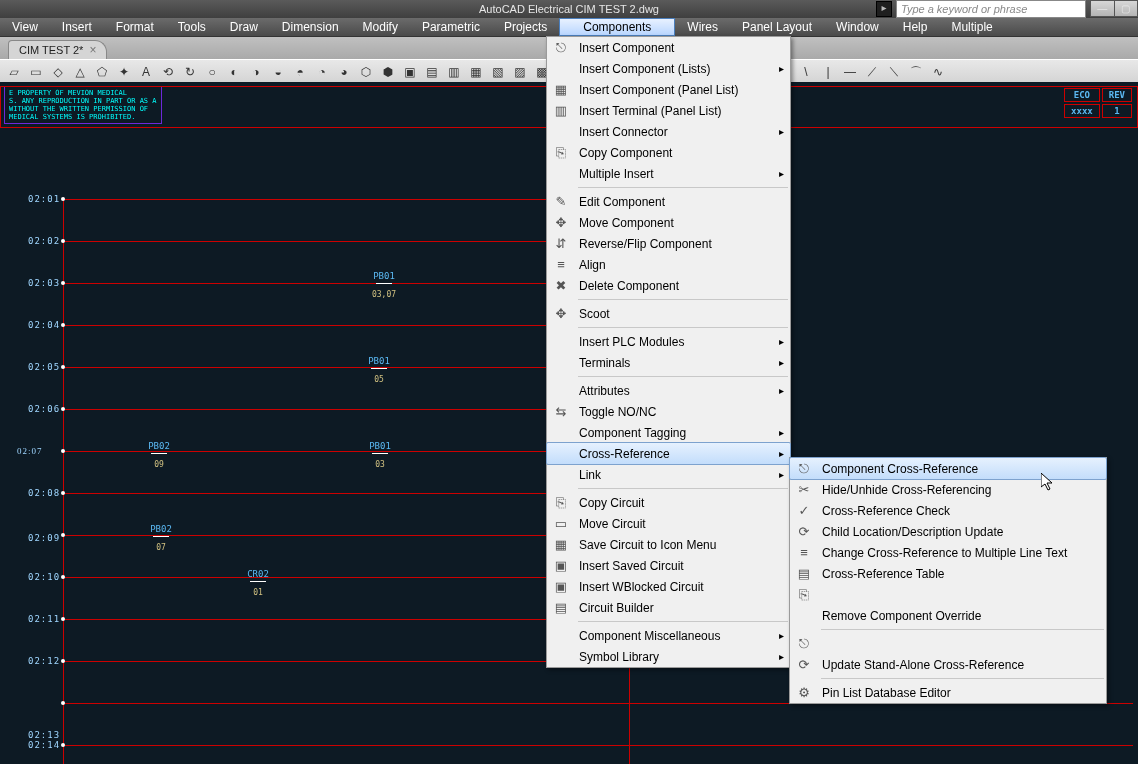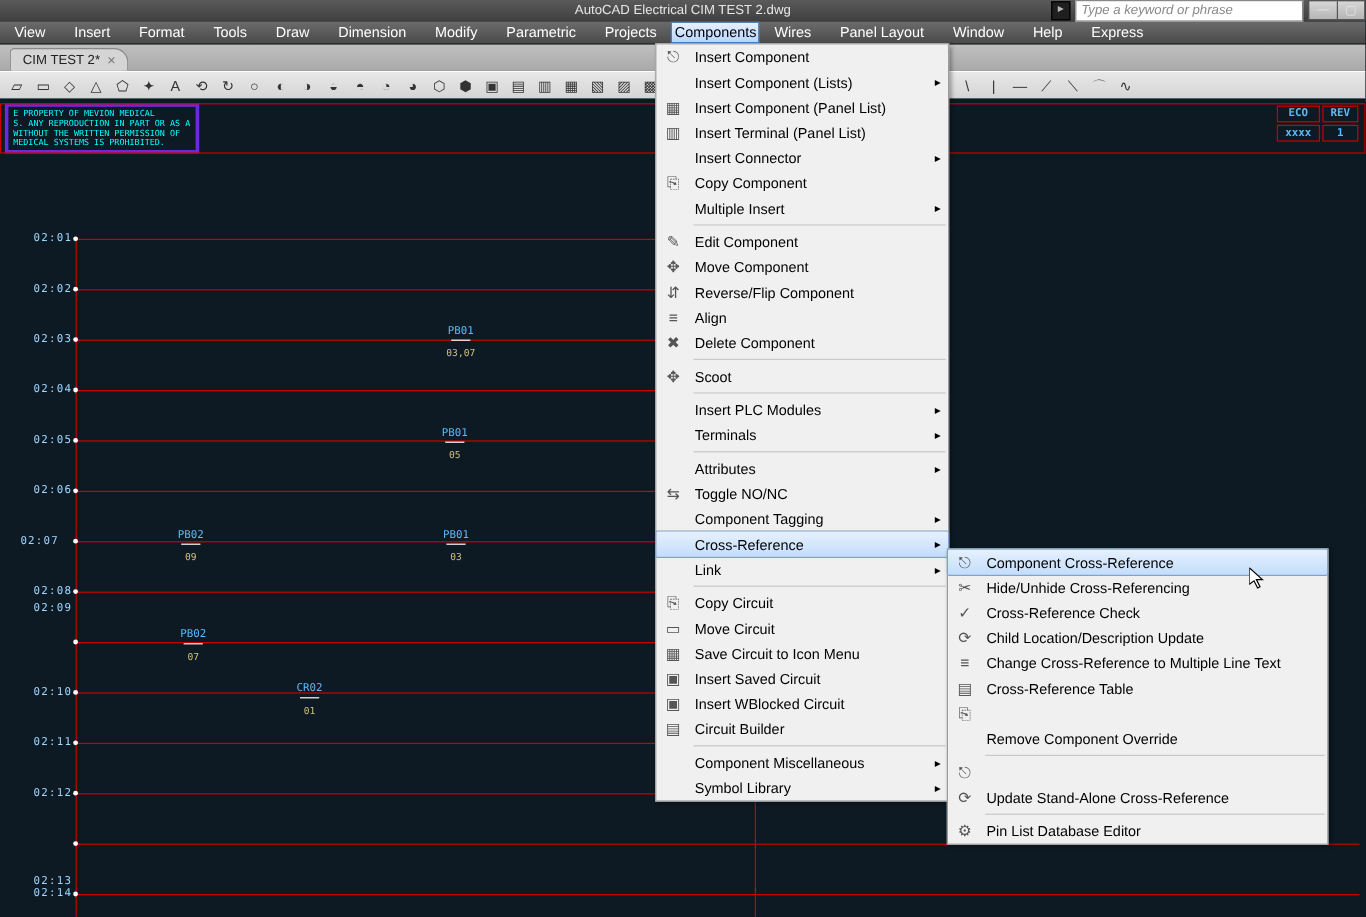--- a/index.html
+++ b/index.html
@@ -5,37 +5,37 @@
 html,body{margin:0;padding:0;width:1138px;height:764px;background:#0d1a24;font-family:"Segoe UI",Tahoma,sans-serif;font-size:12px;color:#000;overflow:hidden;}
 .title-bar{height:18px;background:linear-gradient(#5a5a5a,#3f3f3f);color:#e6e6e6;font-size:11px;display:flex;align-items:center;}
 .title-bar .title-text{margin:0 auto;}
 .title-bar .arrow-box{background:#1f1f1f;color:#bbb;width:14px;height:14px;border:1px solid #000;text-align:center;line-height:12px;position:absolute;right:246px;top:1px;font-size:10px;}
 .search-box{position:absolute;right:52px;top:0;width:180px;height:16px;background:#fff;border:1px solid #888;font-size:11px;font-style:italic;color:#888;padding:0 4px;line-height:16px;}
 .win-ctrl{position:absolute;right:0;top:0;background:linear-gradient(#d7d7d7,#b5b5b5);border:1px solid #555;width:46px;height:15px;display:flex;}
 .win-ctrl div{flex:1;border-left:1px solid #555;display:flex;align-items:center;justify-content:center;font-size:10px;}
 .win-ctrl div:first-child{border-left:none;}
 .menu-bar{height:18px;background:linear-gradient(#6b6b6b,#4a4a4a);color:#fff;font-size:12px;display:flex;align-items:center;padding-left:0;}
 .menu-bar .mi{padding:2px 12px;cursor:default;}
-.menu-bar .mi.sel{background:linear-gradient(#e8f1ff,#b9d6ff);color:#000;border:1px solid #4b7fbd;padding:1px 2px;}
+.menu-bar .mi.sel{background:linear-gradient(#e8f1ff,#b9d6ff);color:#000;border:1px solid #4b7fbd;padding:1px 23px;}
 .file-tabs{height:22px;background:linear-gradient(#c0c0c0,#a9a9a9);border-top:1px solid #333;display:flex;align-items:end;padding-left:8px;}
 .file-tab{background:#d5d5d5;border:1px solid #888;border-bottom:none;border-radius:4px 12px 0 0;padding:2px 10px;font-size:11px;color:#222;display:flex;align-items:center;gap:6px;white-space:nowrap;}
 .file-tab .x{color:#777;font-size:12px;}
 .toolbar{height:24px;background:linear-gradient(#e8e8e8,#d3d3d3);border-top:1px solid #fff;border-bottom:1px solid #666;display:flex;align-items:center;padding:0 4px;gap:2px;}
 .toolbar .tb{width:18px;height:18px;border:1px solid transparent;display:flex;align-items:center;justify-content:center;font-size:12px;color:#333;}
 
 .canvas{position:absolute;left:0;top:82px;right:0;bottom:0;background:#0d1a24;overflow:hidden;}
 .border-red{position:absolute;border:1px solid #c00;}
 .hr{position:absolute;height:1px;background:#c00;}
 .vr{position:absolute;width:1px;background:#c00;}
 .row-lbl{position:absolute;color:#9fd6ff;font-size:9px;font-family:monospace;letter-spacing:1px;}
 .dot{position:absolute;width:4px;height:4px;background:#fff;border-radius:50%;transform:translate(-50%,-50%);}
 .sym{position:absolute;color:#5bb9f3;font-size:9px;text-align:center;font-family:monospace;width:40px;transform:translateX(-50%);}
 .sym .sw{width:16px;height:4px;margin:2px auto;border-top:1px solid #fff;position:relative;}
 .sym .pn{color:#d0c080;font-size:8px;}
-.titleblock{position:absolute;left:4px;top:4px;border:3px solid #6d28d9;color:#0ff;font-size:7px;font-family:monospace;padding:2px 4px;line-height:8px;}
+.titleblock{position:absolute;left:4px;top:4px;border:1px solid #6d28d9;color:#0ff;font-size:7px;font-family:monospace;padding:2px 4px;line-height:8px;}
 .rev-table{position:absolute;right:4px;top:4px;color:#5bb9f3;font-size:9px;font-family:monospace;font-weight:bold;}
 .rev-table td{border:1px solid #c00;padding:1px 6px;text-align:center;}
 
 .dd{position:absolute;background:#f0f0f0;border:1px solid #9b9b9b;box-shadow:2px 2px 4px rgba(0,0,0,0.4);}
 .dd .row{height:21px;display:flex;align-items:center;padding-right:22px;position:relative;}
 .dd .row .ic{width:28px;display:flex;align-items:center;justify-content:center;color:#555;font-size:13px;}
 .dd .row .tx{flex:1;padding-left:4px;font-size:12px;white-space:nowrap;}
 .dd .row .arr{position:absolute;right:6px;color:#000;font-size:10px;}
 .dd .rule{height:1px;margin:3px 2px 3px 31px;background:#c8c8c8;}
 .dd .row.hov{background:linear-gradient(#e6f1fe,#c3ddfb);border:1px solid #7da2ce;border-radius:2px;margin:-1px;}
@@ -68,21 +68,21 @@
     <div class="mi">Draw</div>
     <div class="mi">Dimension</div>
     <div class="mi">Modify</div>
     <div class="mi">Parametric</div>
     <div class="mi">Projects</div>
     <div class="mi sel">Components</div>
     <div class="mi">Wires</div>
     <div class="mi">Panel Layout</div>
     <div class="mi">Window</div>
     <div class="mi">Help</div>
-    <div class="mi">Express</div>
+    <div class="mi">Multiple</div>
   </div>
 
 <div class="file-tabs">
  <div class="file-tab">
    <span>CIM TEST 2*</span>
    <span class="x">×</span>
  </div>
 </div>
 
 <div class="toolbar" id="toolbar">
@@ -163,27 +163,27 @@
       <div class="dot" style="left: 63px; top: 201px;"></div>
       <div class="row-lbl" style="left: 28px; top: 238px;">02:04</div>
       <div class="hr" style="left: 63px; top: 243px; width: 566px;"></div>
       <div class="dot" style="left: 63px; top: 243px;"></div>
       <div class="row-lbl" style="left: 28px; top: 280px;">02:05</div>
       <div class="hr" style="left: 63px; top: 285px; width: 566px;"></div>
       <div class="dot" style="left: 63px; top: 285px;"></div>
       <div class="row-lbl" style="left: 28px; top: 322px;">02:06</div>
       <div class="hr" style="left: 63px; top: 327px; width: 566px;"></div>
       <div class="dot" style="left: 63px; top: 327px;"></div>
-      <div class="row-lbl" style="left: 17px; top: 364px;">02:07</div>
+      <div class="row-lbl" style="left: 17px; top: 364px; font-family: Liberation Serif, serif;">02:07</div>
       <div class="hr" style="left: 63px; top: 369px; width: 566px;"></div>
       <div class="dot" style="left: 63px; top: 369px;"></div>
       <div class="row-lbl" style="left: 28px; top: 406px;">02:08</div>
       <div class="hr" style="left: 63px; top: 411px; width: 566px;"></div>
       <div class="dot" style="left: 63px; top: 411px;"></div>
-      <div class="row-lbl" style="left: 28px; top: 420px;">02:09</div>
+      <div class="row-lbl" style="left: 28px; top: 451px;">02:09</div>
       <div class="hr" style="left: 63px; top: 453px; width: 566px;"></div>
       <div class="dot" style="left: 63px; top: 453px;"></div>
       <div class="row-lbl" style="left: 28px; top: 490px;">02:10</div>
       <div class="hr" style="left: 63px; top: 495px; width: 566px;"></div>
       <div class="dot" style="left: 63px; top: 495px;"></div>
       <div class="row-lbl" style="left: 28px; top: 532px; text-align: right;">02:11</div>
       <div class="hr" style="left: 63px; top: 537px; width: 566px;"></div>
       <div class="dot" style="left: 63px; top: 537px;"></div>
       <div class="row-lbl" style="left: 28px; top: 574px;">02:12</div>
       <div class="hr" style="left: 63px; top: 579px; width: 566px;"></div>

